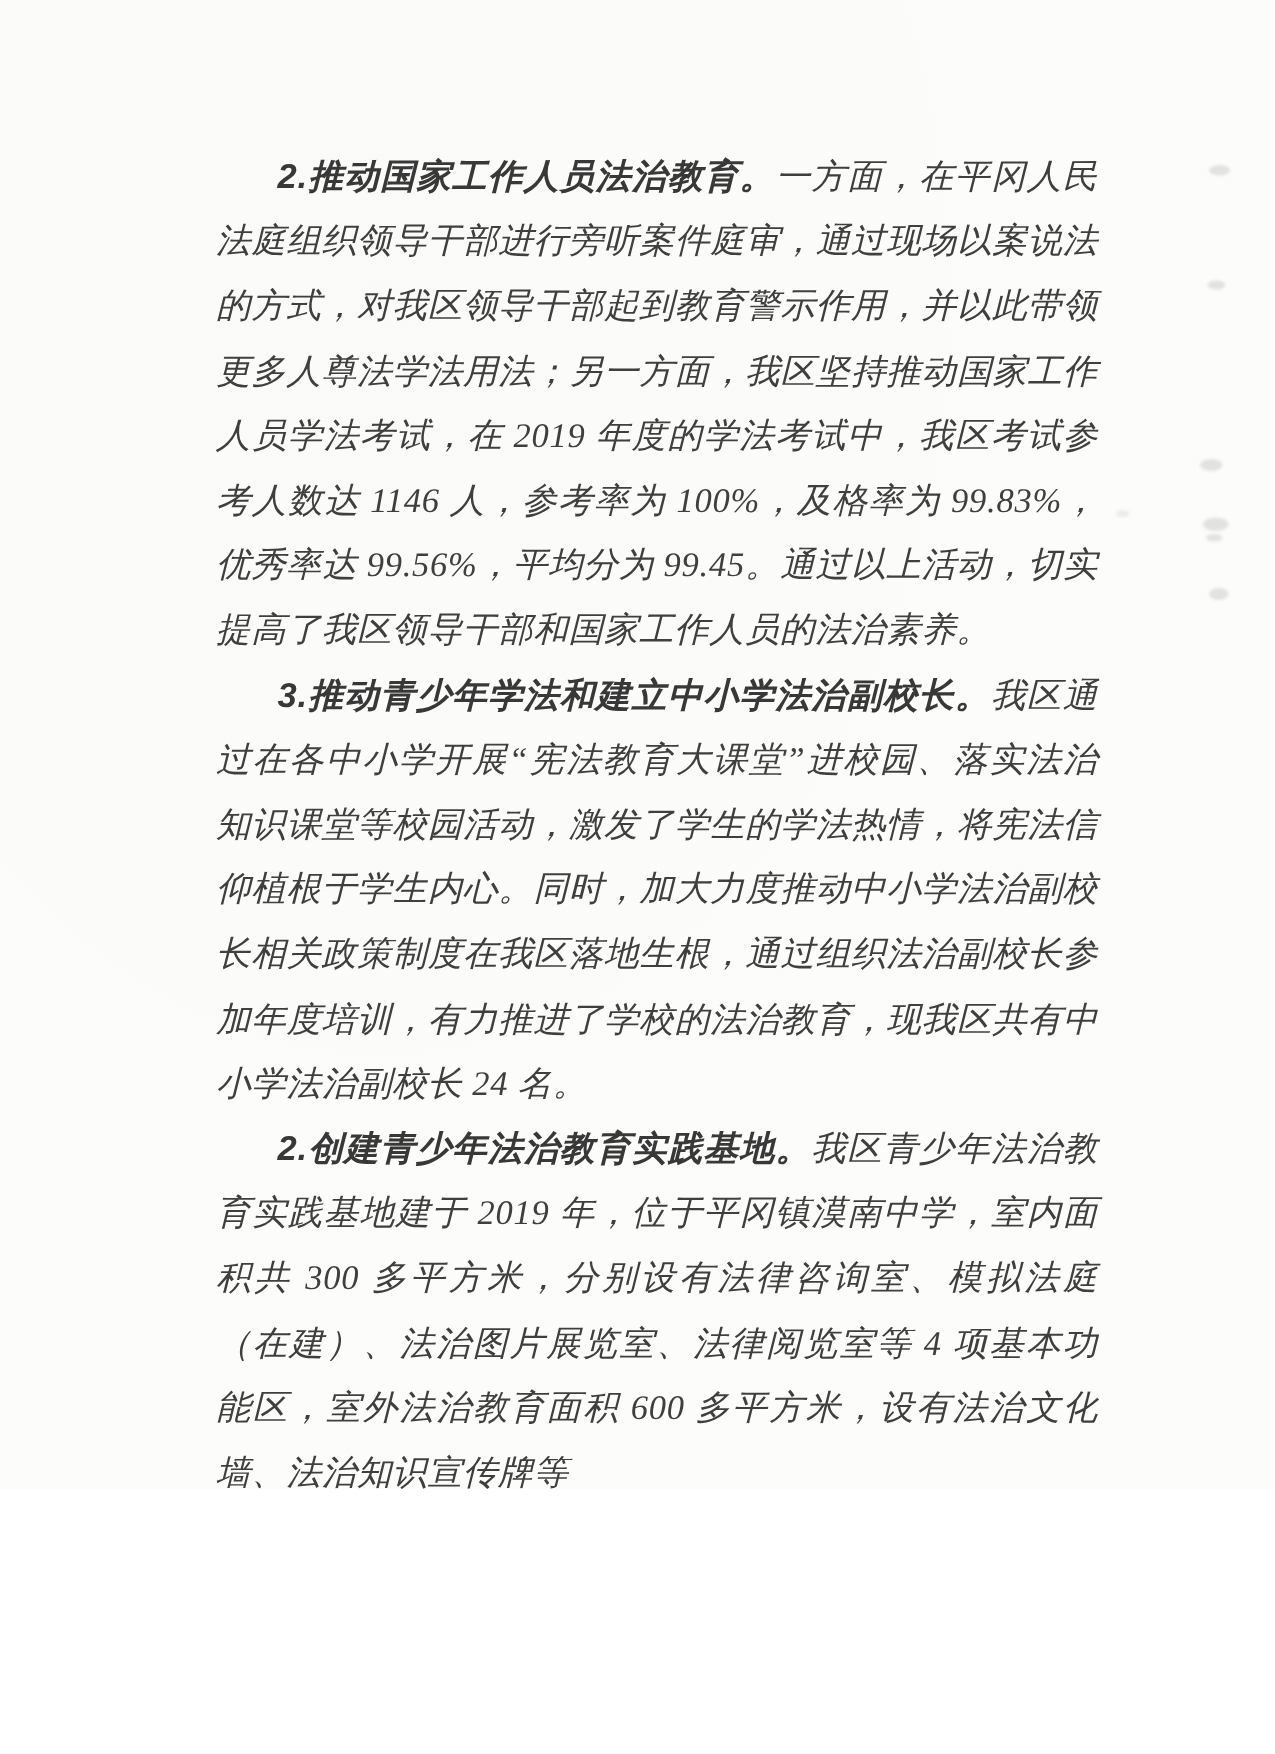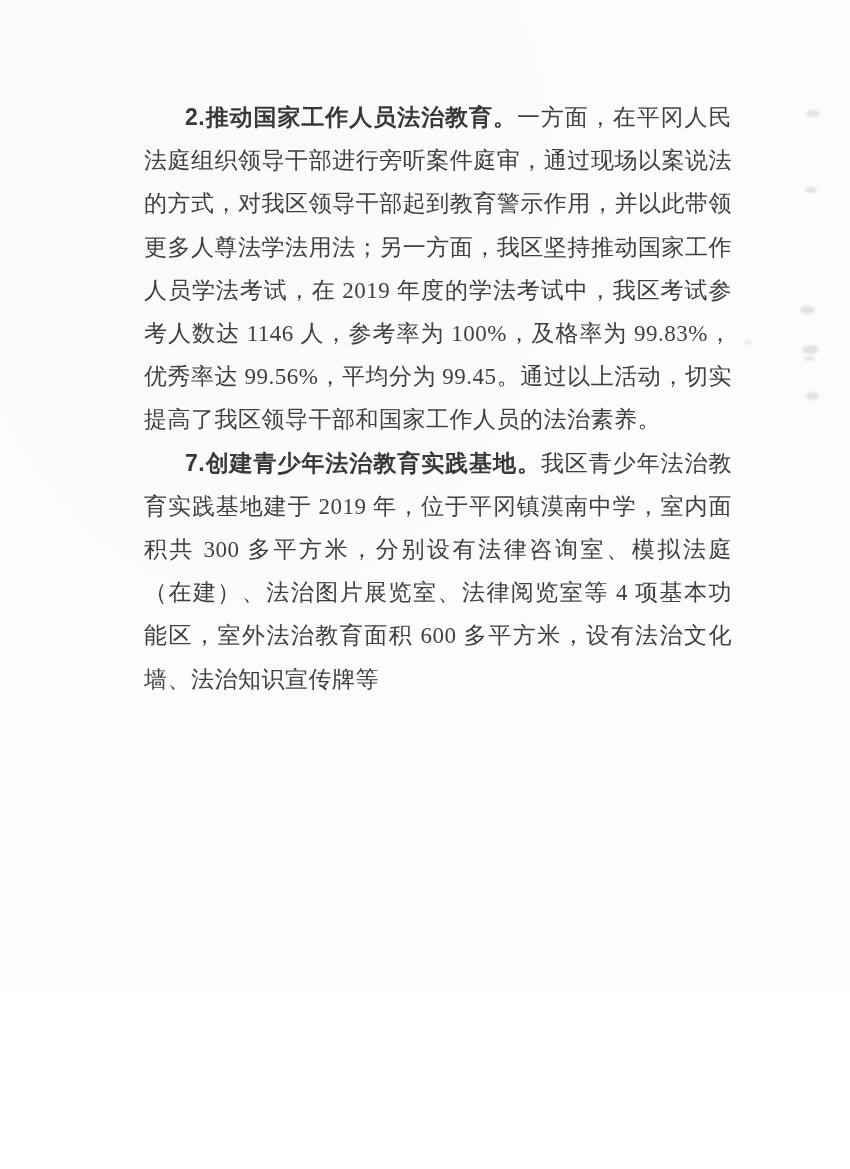--- a/index.html
+++ b/index.html
@@ -11,20 +11,21 @@
     position: relative;
     width: 850px;
     height: 993px;
     margin: 0;
     background:
       radial-gradient(ellipse at 30% 20%, rgba(0,0,0,0.008), rgba(0,0,0,0) 60%),
       #fcfcfb;
     overflow: hidden;
     font-family: "Liberation Serif", "DejaVu Serif", serif;
     color: #3f3f3f;
+    font-style: italic;
   }
   .content {
     position: absolute;
     left: 144px;
     top: 96px;
     width: 588px;
     font-size: 23px;
     line-height: 43.2px;
     text-align: justify;
     letter-spacing: 0.5px;
@@ -69,24 +70,27 @@
 <body>
 
 <div class="page">
 
   <div class="content">
 
     <p class="para">
       <span class="lead">2.推动国家工作人员法治教育。</span><span>一方面，在平冈人民法庭组织领导干部进行旁听案件庭审，通过现场以案说法的方式，对我区领导干部起到教育警示作用，并以此带领更多人尊法学法用法；另一方面，我区坚持推动国家工作人员学法考试，在 2019 年度的学法考试中，我区考试参考人数达 1146 人，参考率为 100%，及格率为 99.83%，优秀率达 99.56%，平均分为 99.45。通过以上活动，切实提高了我区领导干部和国家工作人员的法治素养。</span>
     </p>
 
+    <p class="para">
+      <span class="lead">3.推动青少年学法和建立中小学法治副校长。</span><span>我区通过在各中小学开展“宪法教育大课堂”进校园、落实法治知识课堂等校园活动，激发了学生的学法热情，将宪法信仰植根于学生内心。同时，加大力度推动中小学法治副校长相关政策制度在我区落地生根，通过组织法治副校长参加年度培训，有力推进了学校的法治教育，现我区共有中小学法治副校长 24 名。</span>
+    </p>
 
 
     <p class="para">
-      <span class="lead">7.创建青少年法治教育实践基地。</span><span>我区青少年法治教育实践基地建于 2019 年，位于平冈镇漠南中学，室内面积共 300 多平方米，分别设有法律咨询室、模拟法庭（在建）、法治图片展览室、法律阅览室等 4 项基本功能区，室外法治教育面积 600 多平方米，设有法治文化墙、法治知识宣传牌等</span>
+      <span class="lead">2.创建青少年法治教育实践基地。</span><span>我区青少年法治教育实践基地建于 2019 年，位于平冈镇漠南中学，室内面积共 300 多平方米，分别设有法律咨询室、模拟法庭（在建）、法治图片展览室、法律阅览室等 4 项基本功能区，室外法治教育面积 600 多平方米，设有法治文化墙、法治知识宣传牌等</span>
     </p>
 
   </div>
 
   <div class="page-number">6</div>
 
   <div class="smudge s1"></div>
   <div class="smudge s2"></div>
   <div class="smudge s3"></div>
   <div class="smudge s4"></div>

